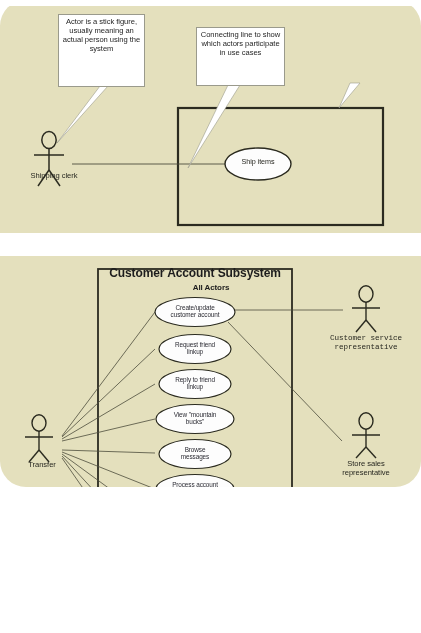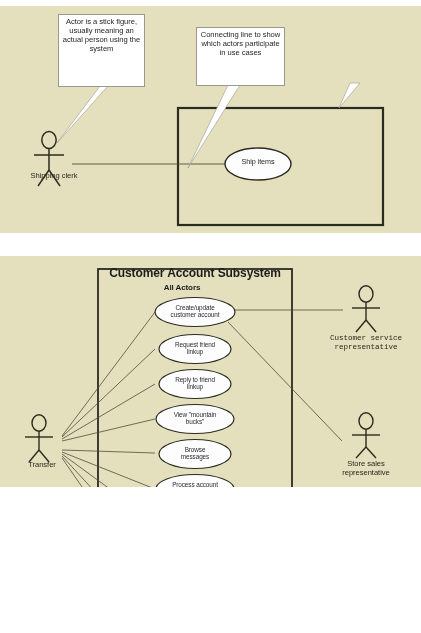--- a/index.html
+++ b/index.html
@@ -5,20 +5,21 @@
   html, body {
     margin: 0; padding: 0;
     background: #ffffff;
     font-family: "Liberation Sans", sans-serif;
   }
   #screenshot {
     position: relative;
     width: 421px; height: 487px;
     overflow: hidden;
     background: #ffffff;
+    border-radius: 26px;
   }
   .panel {
     position: absolute;
     left: 0; width: 421px;
     background: #e4e0bd;
   }
   #panel-top  { top: 6px;   height: 227px; }
   #panel-bot  { top: 256px; height: 377px; }
 
   .svg-layer {
@@ -61,21 +62,21 @@
     letter-spacing: -0.1px;
     line-height: 1.12;
   }
   .actor-lbl { font-size: 7.6px; }
 
   #lbl-shipping-clerk { left: 6px;   top: 172px; width: 96px; }
   #lbl-ship-items     { left: 228px; top: 158px; width: 60px; font-size: 7.2px; }
 
   #title-sub  { left: 100px; top: 267px; width: 190px; font-weight: bold;
                 font-size: 12px; color: #1d1d1d; letter-spacing: -0.1px; }
-  #title-sub2 { left: 87px; top: 283px; width: 190px; font-weight: bold;
+  #title-sub2 { left: 116px; top: 283px; width: 190px; font-weight: bold;
                 font-size: 8.0px; color: #1d1d1d; letter-spacing: -0.1px; }
 
   #lbl-customer  { left: 8px;  top: 461px; width: 68px; }
   #lbl-csr       { left: 316px; top: 334px; width: 100px; font-family: Liberation Mono, monospace; }
   #lbl-ssr       { left: 316px; top: 460px; width: 100px; }
   #lbl-mgmt      { left: 316px; top: 592px; width: 100px; }
 </style>
 </head>
 <body>
 

